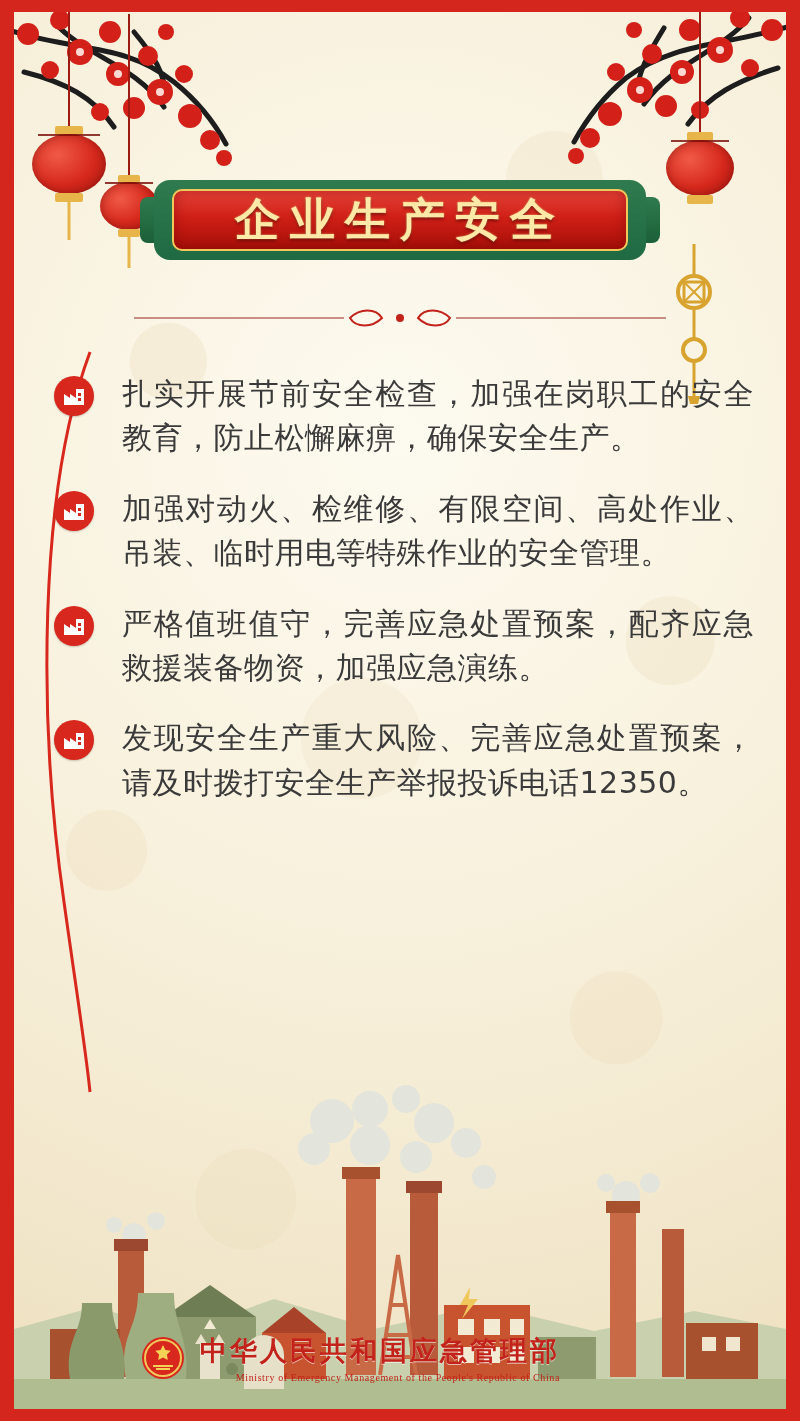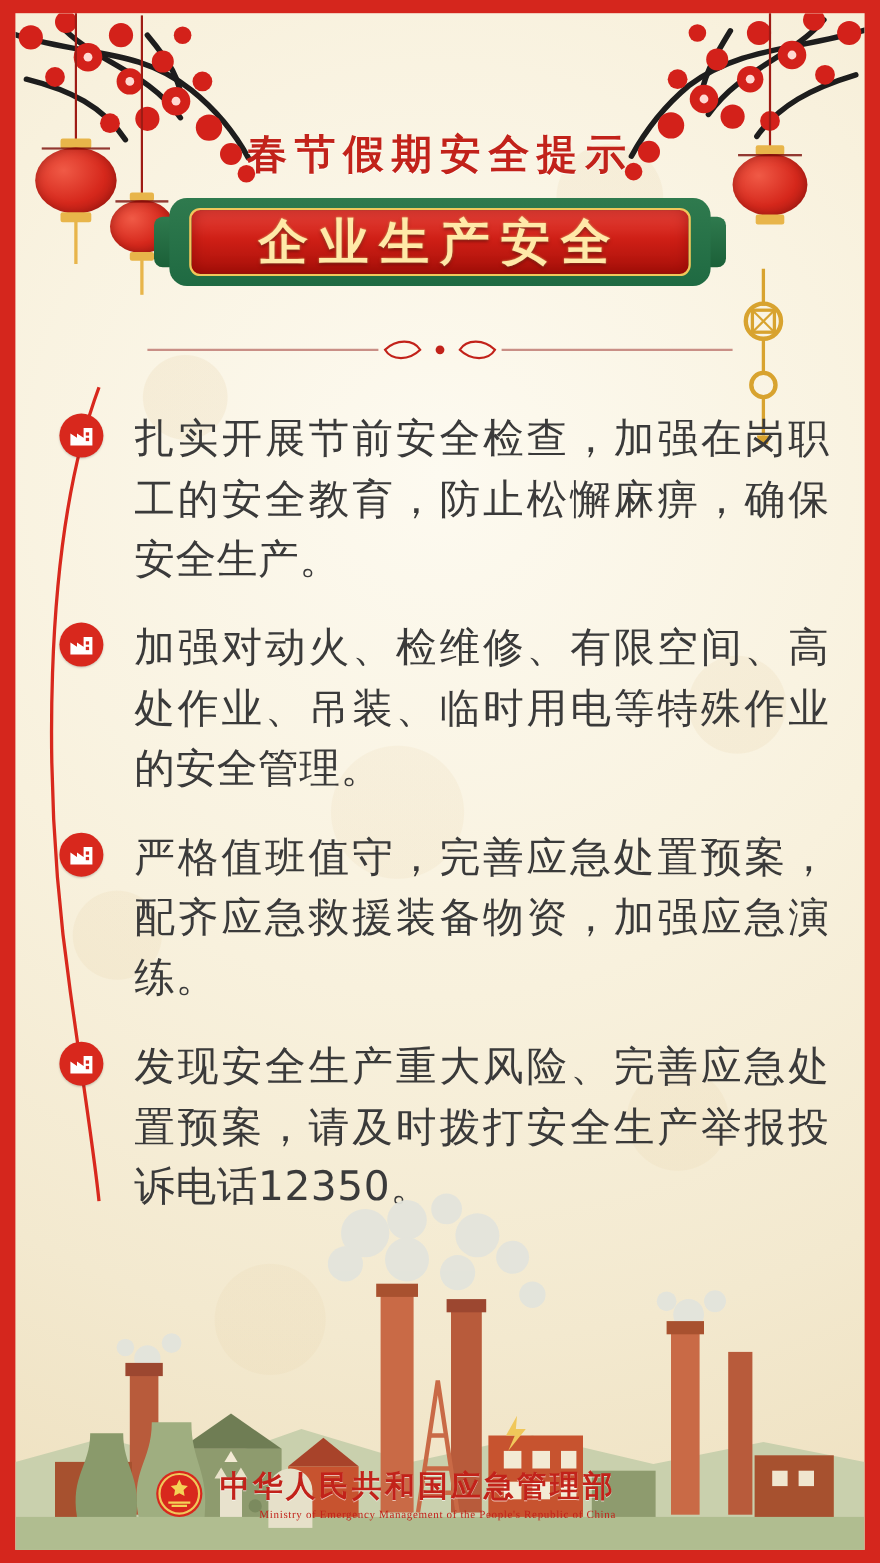--- a/index.html
+++ b/index.html
@@ -100,21 +100,21 @@
     position:absolute;top:360px;left:40px;width:700px;
   }
   .row{position:relative;margin-bottom:26px;min-height:60px;}
   .badge{
     position:absolute;left:0;top:4px;width:40px;height:40px;border-radius:50%;
     background:#d8281d;display:flex;align-items:center;justify-content:center;
     box-shadow:0 1px 2px rgba(0,0,0,.2);
   }
   .row p{
     margin:0;padding-left:68px;
-    color:#3a3a3a;font-size:37px;line-height:1.48;
+    color:#3a3a3a;font-size:30px;line-height:1.48;
     font-family:"DejaVu Sans","Liberation Sans",sans-serif;
     letter-spacing:.5px;
     text-align:justify;
   }
   .curve{position:absolute;left:14px;top:330px;width:90px;height:760px;pointer-events:none;}
 
   
   .skyline{position:absolute;left:0;bottom:0;width:772px;height:330px;}
 
   
@@ -222,21 +222,20 @@
       <circle cx="30" cy="48" r="16" fill="none" stroke="#d8a32f" stroke-width="4"></circle>
       <rect x="20" y="38" width="20" height="20" fill="none" stroke="#d8a32f" stroke-width="3"></rect>
       <line x1="20" y1="38" x2="40" y2="58" stroke="#d8a32f" stroke-width="2"></line>
       <line x1="40" y1="38" x2="20" y2="58" stroke="#d8a32f" stroke-width="2"></line>
       <line x1="30" y1="64" x2="30" y2="96" stroke="#d8a32f" stroke-width="3"></line>
       <circle cx="30" cy="106" r="11" fill="none" stroke="#d8a32f" stroke-width="4"></circle>
       <line x1="30" y1="117" x2="30" y2="152" stroke="#d8a32f" stroke-width="3"></line>
       <path d="M24 152 h12 l-2 8 h-8 z" fill="#d8a32f"></path>
     </svg>
 
-    <div class="subtitle">春节假期安全提示</div>
 
     <div class="plaque">
       <div class="ear l"></div>
       <div class="ear r"></div>
       <div class="frame"></div>
       <div class="plate">
         <span>企业生产安全</span>
       </div>
     </div>
 

